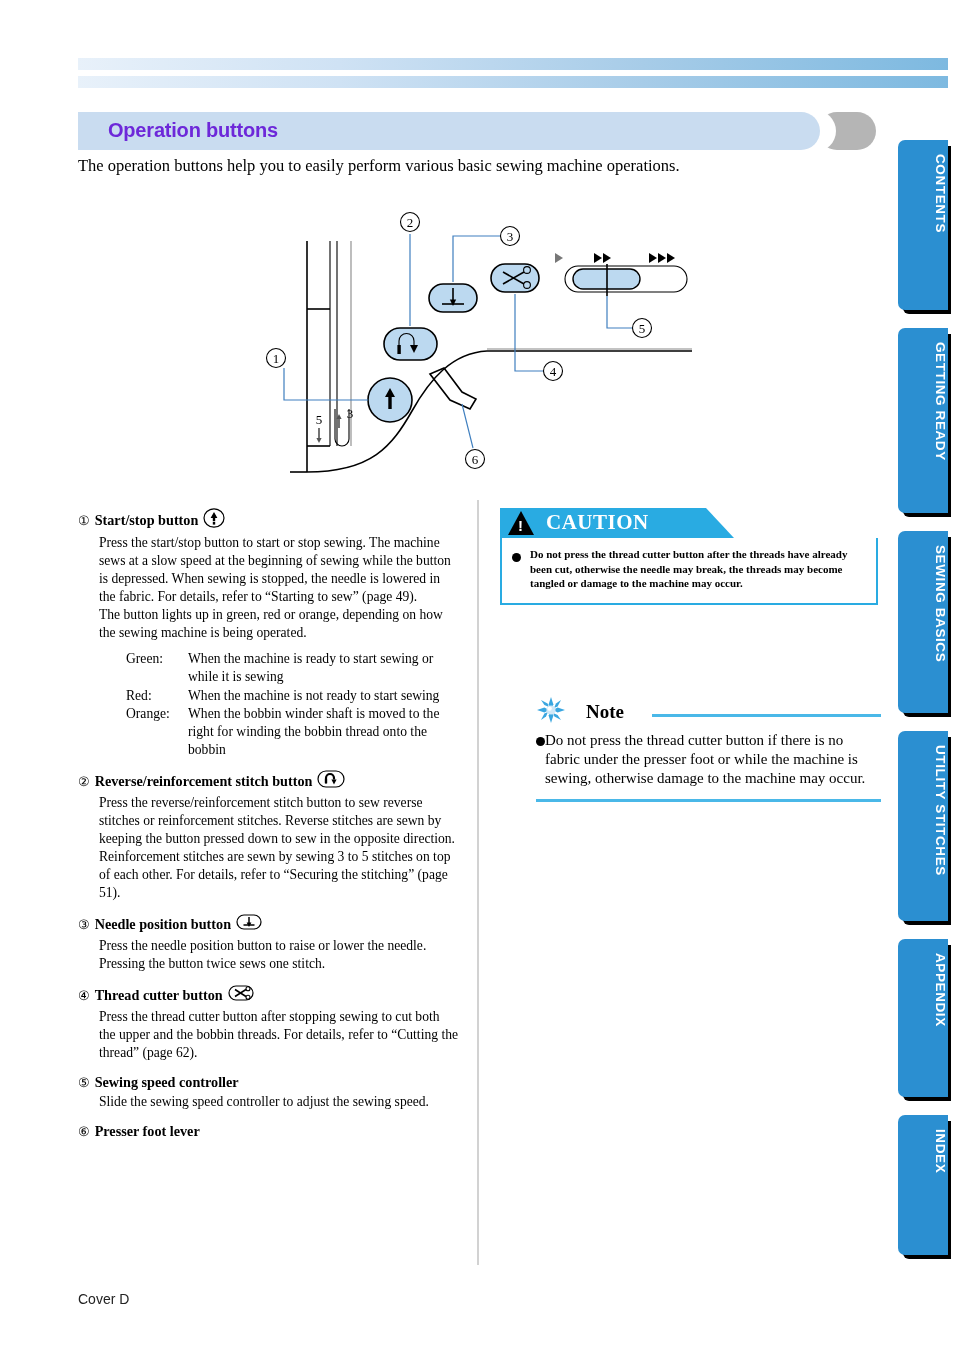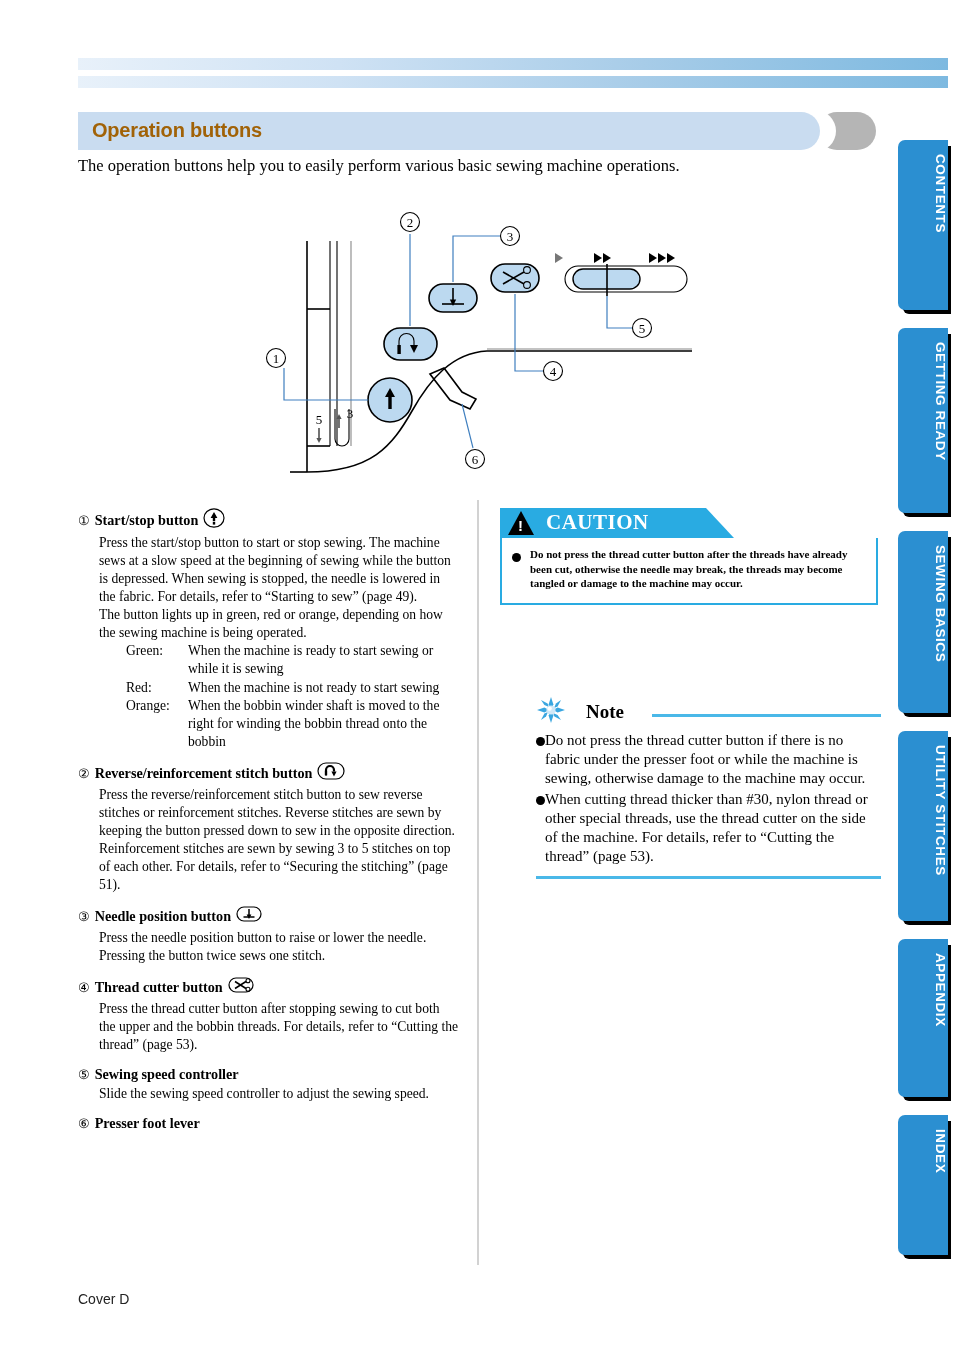--- a/index.html
+++ b/index.html
@@ -16,21 +16,21 @@
   
   .topbar{position:absolute;left:78px;height:12px;}
   .topbar.b1{top:58px;width:870px;background:linear-gradient(to right,#e8f1fa 0%,#cfe2f4 30%,#a7cce8 65%,#7db9e0 100%);}
   .topbar.b2{top:76px;width:870px;background:linear-gradient(to right,#e8f1fa 0%,#cfe2f4 30%,#a7cce8 65%,#7db9e0 100%);}
 
   
   .heading-wrap{position:absolute;left:78px;top:112px;width:800px;height:38px;}
   .heading-gray{position:absolute;left:740px;top:0;width:58px;height:38px;background:#b5b5b5;border-radius:19px;}
   .heading-bar{position:absolute;left:0;top:0;width:742px;height:38px;background:#c9dcf0;border-radius:0 19px 19px 0;}
   .heading-white{position:absolute;left:712px;top:-2px;width:46px;height:42px;background:#ffffff;border-radius:0 23px 23px 0;}
-  .heading-text{position:absolute;left:14px;top:7px;font-family:"Liberation Sans",sans-serif;font-weight:bold;font-size:20px;color:#a16207;letter-spacing:-0.2px;}
+  .heading-text{position:absolute;left:30px;top:7px;font-family:"Liberation Sans",sans-serif;font-weight:bold;font-size:20px;color:#6d28d9;letter-spacing:-0.2px;}
 
   .intro{position:absolute;left:78px;top:156px;width:700px;font-size:16.5px;color:#000;}
 
   
   .diagram{position:absolute;left:262px;top:196px;width:430px;height:290px;}
   .diagram svg{display:block;}
 
   
   .col-left{position:absolute;left:78px;top:508px;width:380px;font-size:13.6px;line-height:1.33;color:#000;}
   .col-right{position:absolute;left:500px;top:508px;width:385px;color:#000;}
@@ -38,21 +38,21 @@
 
   
   .item{margin-bottom:11px;}
   .item-title{font-family:"Liberation Serif",serif;font-weight:bold;font-size:14.2px;display:flex;align-items:center;gap:5px;margin-bottom:1px;}
   .num{font-family:"Liberation Serif",serif;font-weight:normal;font-size:13.5px;display:inline-block;}
   .item-body{padding-left:21px;}
   .item-body p{margin:0;}
   .inline-ico{display:inline-block;vertical-align:middle;}
 
   
-  .colortable{padding-left:48px;margin-top:0;}
+  .colortable{padding-left:48px;margin-top:8px;}
   .crow{display:flex;}
   .ckey{width:62px;flex:none;}
   .cval{flex:1;}
 
   
   .caution{position:absolute;left:0;top:0;width:378px;}
   .caution-tab{position:relative;height:30px;width:206px;background:#29abe2;}
   .caution-tab:after{content:"";position:absolute;right:-28px;top:0;border-style:solid;border-width:0 28px 30px 0;border-color:transparent transparent #29abe2 transparent;}
   .caution-tri{position:absolute;left:8px;top:3px;width:0;height:0;border-style:solid;border-width:0 13px 24px 13px;border-color:transparent transparent #000 transparent;}
   .caution-tri:after{content:"!";position:absolute;left:-3px;top:7px;color:#fff;font-family:"Liberation Sans",sans-serif;font-weight:bold;font-size:15px;line-height:1;}
@@ -283,21 +283,21 @@
           <svg width="26" height="18" viewBox="0 0 26 18">
               <rect x="1" y="2" width="24" height="14" rx="7" fill="#fff" stroke="#000" stroke-width="1.2"></rect>
               <line x1="7" y1="5.5" x2="18" y2="12.5" stroke="#000" stroke-width="1.5"></line>
               <line x1="7" y1="12.5" x2="18" y2="5.5" stroke="#000" stroke-width="1.5"></line>
               <circle cx="20" cy="4.8" r="2" fill="none" stroke="#000" stroke-width="1.1"></circle>
               <circle cx="20" cy="13.2" r="2" fill="none" stroke="#000" stroke-width="1.1"></circle>
             </svg>
         </span>
       </div>
       <div class="item-body">
-        <p>Press the thread cutter button after stopping sewing to cut both the upper and the bobbin threads. For details, refer to “Cutting the thread” (page 53).</p>
+        <p>Press the thread cutter button after stopping sewing to cut both the upper and the bobbin threads. For details, refer to “Cutting the thread” (page 62).</p>
       </div>
     </div>
 
     <div class="item">
       <div class="item-title">
         <span class="num">⑤</span>
         <span>Sewing speed controller</span>
       </div>
       <div class="item-body">
         <p>Slide the sewing speed controller to adjust the sewing speed.</p>
@@ -347,24 +347,20 @@
           </svg>
         </span>
         <span class="note-title">Note</span>
         <span class="note-rule"></span>
       </div>
       <div class="note-list">
         <div class="note-li">
           <span class="dot"></span>
           <span>Do not press the thread cutter button if there is no fabric under the presser foot or while the machine is sewing, otherwise damage to the machine may occur.</span>
         </div>
-        <div class="note-li">
-          <span class="dot"></span>
-          <span>When cutting thread thicker than #30, nylon thread or other special threads, use the thread cutter on the side of the machine. For details, refer to “Cutting the thread” (page 53).</span>
-        </div>
       </div>
       <div class="note-bottom-rule"></div>
     </div>
 
   </div>
 
   <div class="tabs">
     <div class="tab" style="height:170px">
       <span>CONTENTS</span>
     </div>

